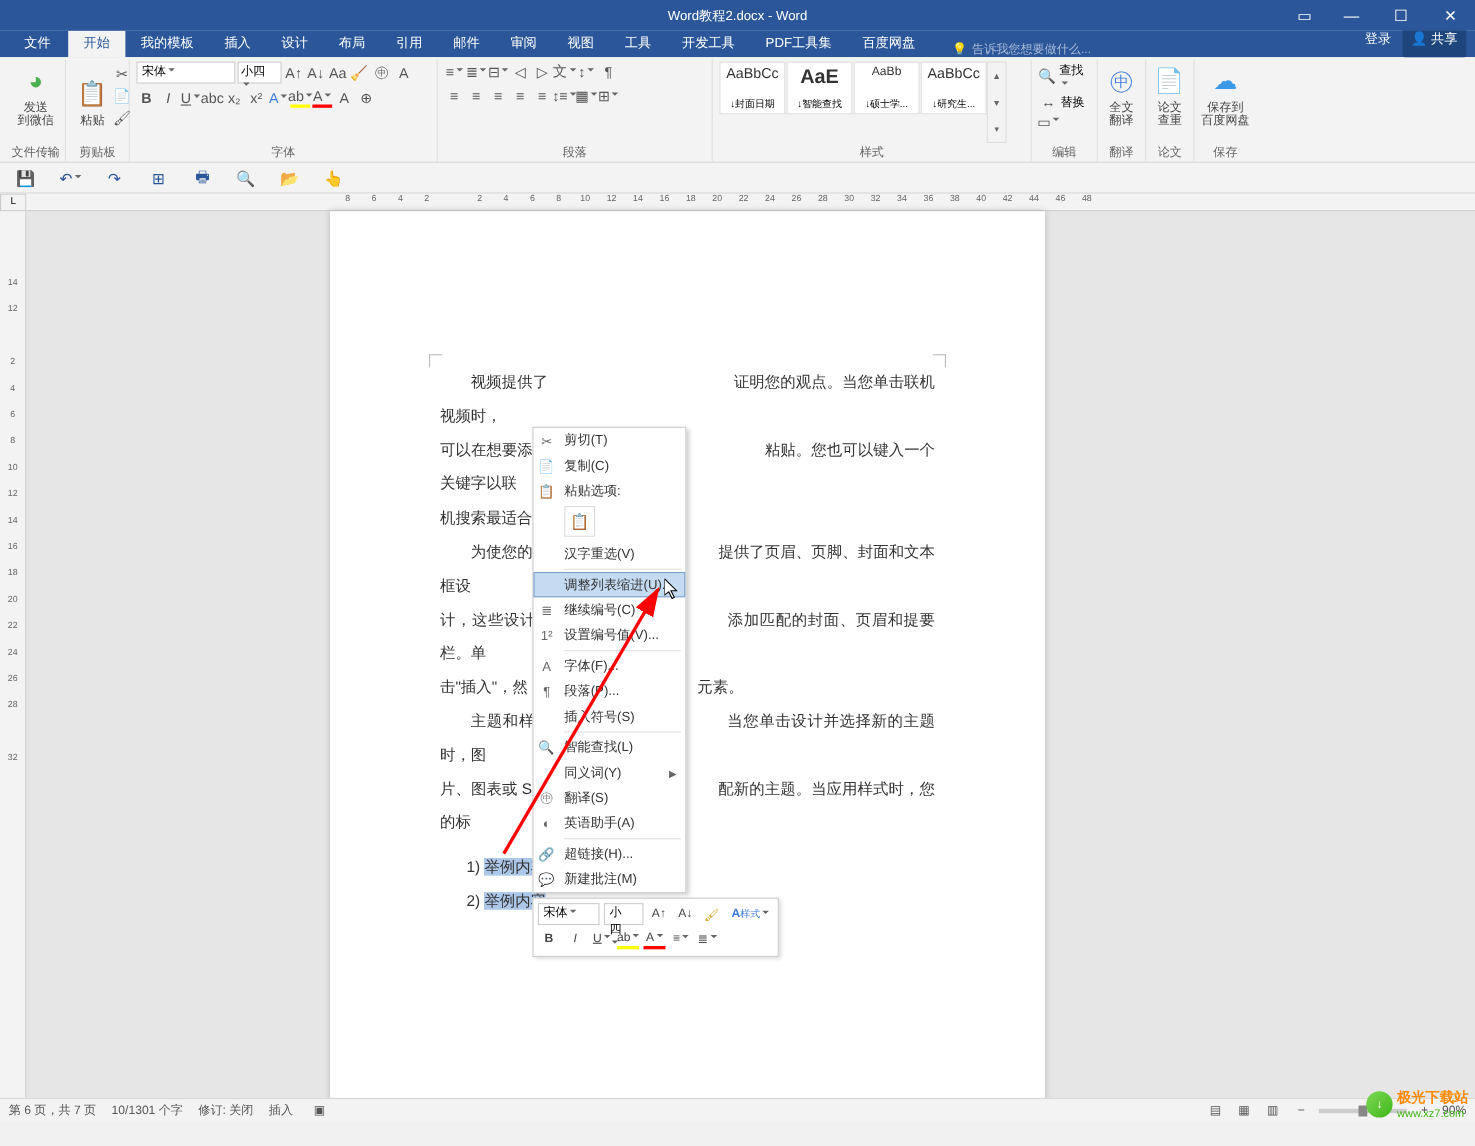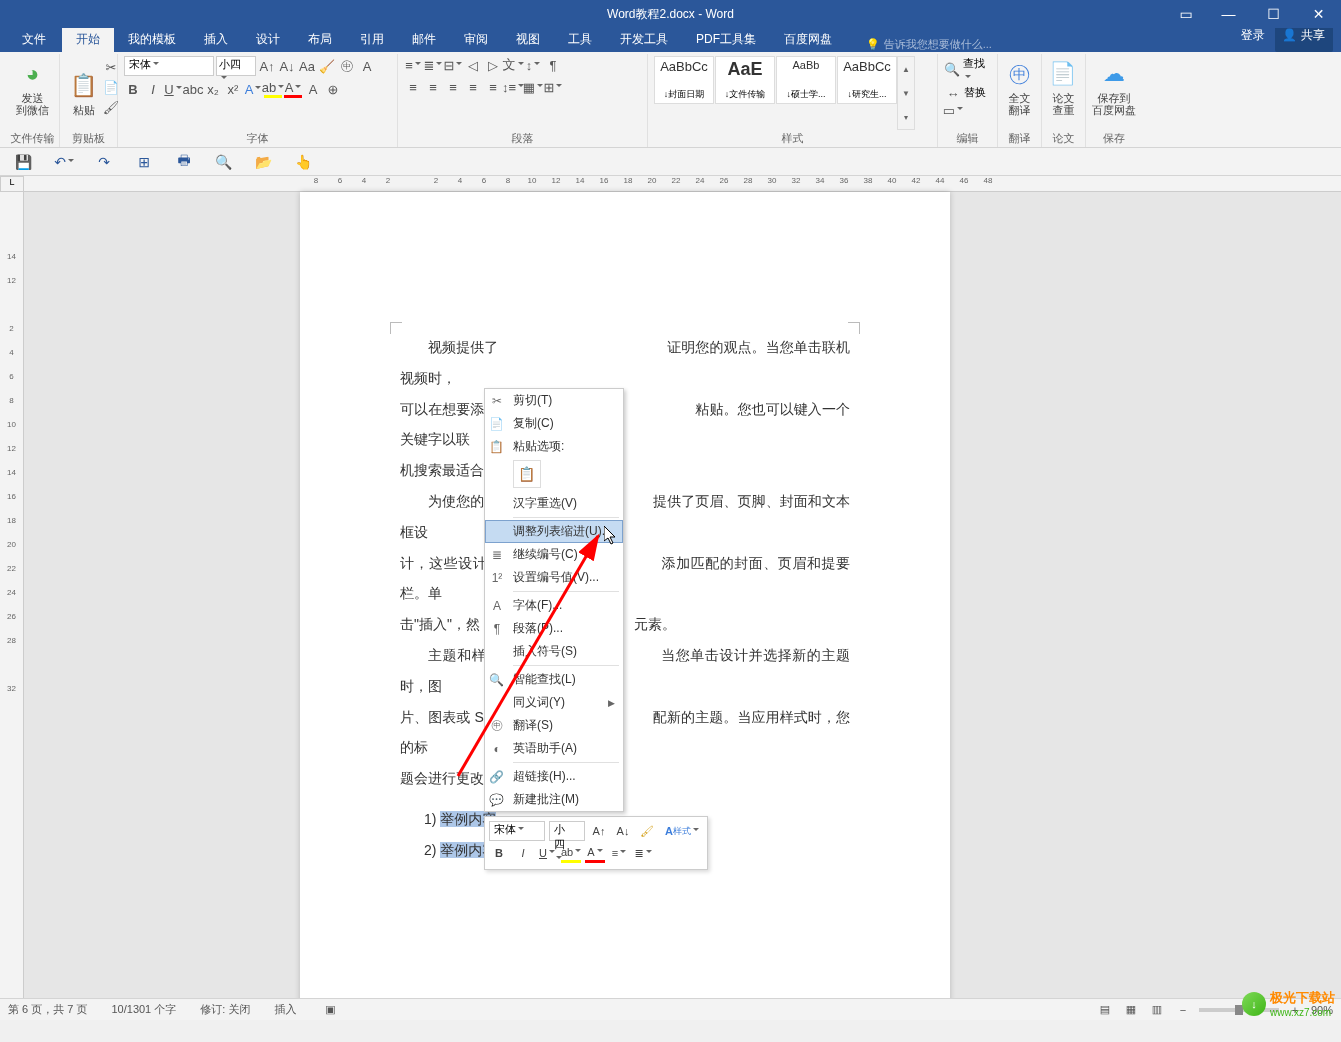--- a/index.html
+++ b/index.html
@@ -72,21 +72,21 @@
 .mini-toolbar .mt-btn { width: 20px; height: 20px; display: inline-flex; align-items: center; justify-content: center; color: #444; }
 .mini-toolbar .mt-combo { border: 1px solid #ccc; height: 20px; padding: 0 12px 0 4px; font-size: 11px; }
 
 
 .anno-arrow { position: absolute; left: 448px; top: 350px; width: 170px; height: 260px; pointer-events: none; z-index: 20; }
 
 
 .cursor-ptr { position: absolute; left: 604px; top: 350px; z-index: 30; font-size: 16px; pointer-events: none; }
 
 
-.statusbar { height: 22px; background: #f3f3f3; border-top: 1px solid #d4d4d4; display: flex; align-items: center; font-size: 11px; color: #555; padding: 0 8px; gap: 24px; }
+.statusbar { height: 22px; background: #f3f3f3; border-top: 1px solid #d4d4d4; display: flex; align-items: center; font-size: 11px; color: #555; padding: 0 8px; gap: 14px; }
 .statusbar .right { margin-left: auto; display: flex; align-items: center; gap: 6px; }
 .sb-btn { width: 20px; height: 16px; display: flex; align-items: center; justify-content: center; }
 
 
 .watermark { position: absolute; right: 6px; bottom: 24px; z-index: 50; display: flex; align-items: center; gap: 4px; font-size: 13px; }
 .watermark .logo { width: 24px; height: 24px; border-radius: 50%; background: linear-gradient(135deg,#7ed957,#3fb618); display: flex; align-items: center; justify-content: center; color: #fff; font-size: 11px; font-weight: bold; }
 .watermark .t1 { color: #ff8a00; font-weight: bold; }
 .watermark .t2 { color: #3fb618; font-size: 10px; }
 
 
@@ -210,21 +210,21 @@
   </div>
   <div class="ribbon-group" style="width:290px">
     <div style="display:flex;height:74px">
       <div class="style-gallery">
         <div class="style-item">
             <span class="prev">AaBbCc</span>
             <span>↓封面日期</span>
           </div>
         <div class="style-item">
             <span class="prev" style="font-size:18px;font-weight:bold">AaE</span>
-            <span>↓文件传输</span>
+            <span>↓智能查找</span>
           </div>
         <div class="style-item">
             <span class="prev" style="font-size:11px">AaBb</span>
             <span>↓硕士学...</span>
           </div>
         <div class="style-item">
             <span class="prev">AaBbCc</span>
             <span>↓研究生...</span>
           </div>
       </div>
@@ -349,21 +349,20 @@
     <div class="doc-crop" style="top:130px;left:90px;border-right:none;border-bottom:none"></div>
     <div class="doc-crop" style="top:130px;right:90px;border-left:none;border-bottom:none"></div>
     <p style="text-indent:2em">视频提供了　　　　　　　　　　　　证明您的观点。当您单击联机视频时，</p>
     <p>可以在想要添加　　　　　　　　　　　　　　粘贴。您也可以键入一个关键字以联</p>
     <p>机搜索最适合您</p>
     <p style="text-indent:2em">为使您的文　　　　　　　　　　　提供了页眉、页脚、封面和文本框设</p>
     <p>计，这些设计可　　　　　　　　　　　添加匹配的封面、页眉和提要栏。单</p>
     <p>击"插入"，然　　　　　　　　　　　元素。</p>
     <p style="text-indent:2em">主题和样式　　　　　　　　　　　当您单击设计并选择新的主题时，图</p>
     <p>片、图表或 S　　　　　　　　　　　　配新的主题。当应用样式时，您的标</p>
-    <p>题会进行更改</p>
     <div style="height:10px"></div>
     <p class="list-item"><span>1)</span> <span class="sel">举例内容</span></p>
     <p class="list-item"><span>2)</span> <span class="sel">举例内容</span></p>
     <div style="height:220px"></div>
 
   </div>
 
   <div class="ctx-menu">
     <div class="ctx-item">
         <span class="ci-ico">✂</span>

